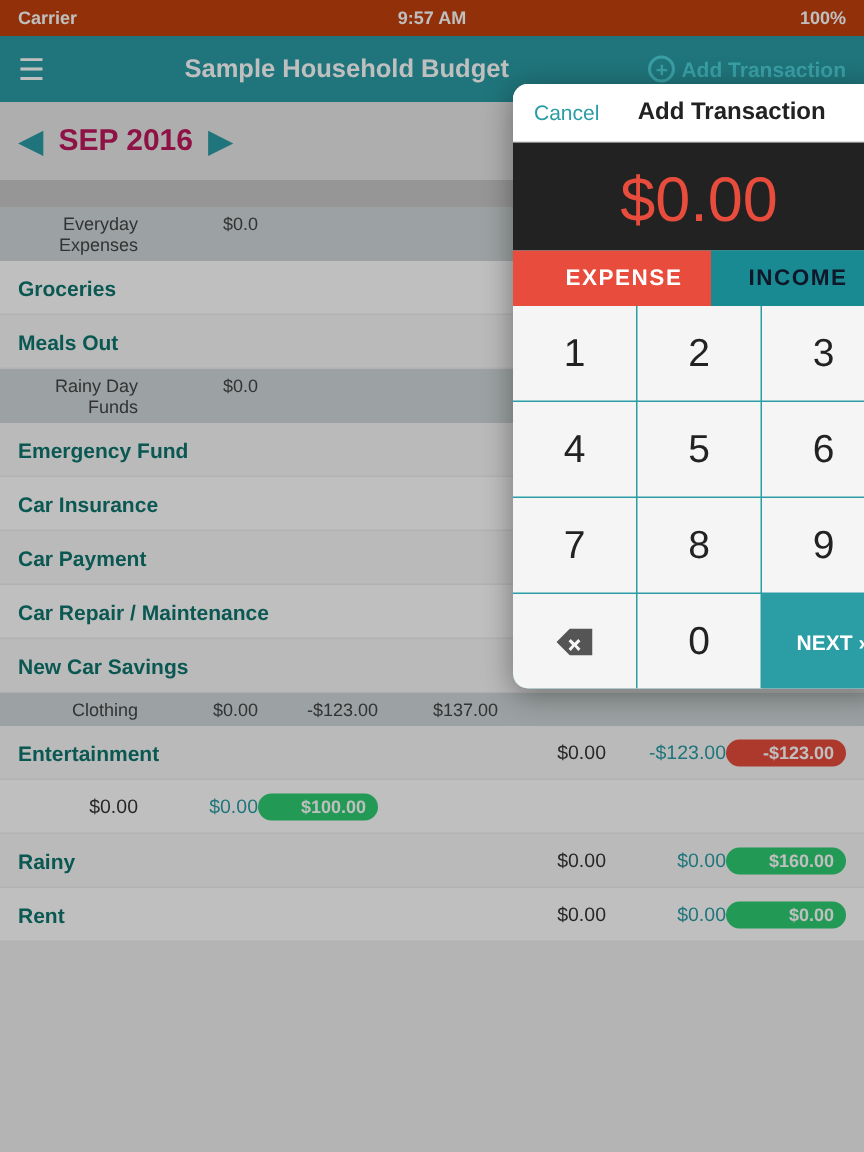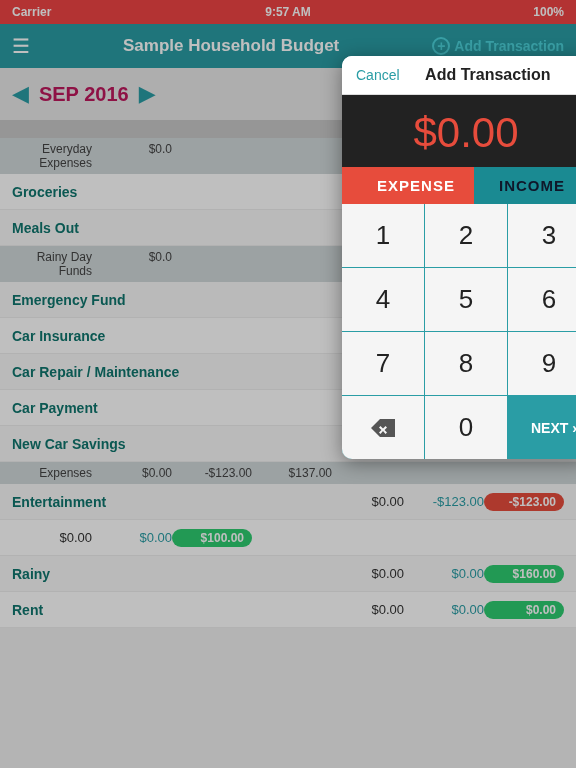--- a/index.html
+++ b/index.html
@@ -7,21 +7,21 @@
       width: 576px;
       height: 768px;
       font-family: -apple-system, 'Helvetica Neue', Arial, sans-serif;
       background: #f0f0f0;
       overflow: hidden;
       position: relative;
     }
 
     
     .status-bar {
-      background: #ef4444;
+      background: #c2410c;
       color: white;
       display: flex;
       justify-content: space-between;
       align-items: center;
       padding: 4px 12px;
       height: 24px;
       font-size: 12px;
       font-weight: 600;
     }
     .status-bar-center { position: absolute; left: 50%; transform: translateX(-50%); font-size: 12px; font-weight: 600; }
@@ -320,36 +320,36 @@
   </div>
   <div class="budget-row">
     <span class="row-name">Emergency Fund</span>
     <span class="row-val">$0.0</span>
   </div>
   <div class="budget-row">
     <span class="row-name">Car Insurance</span>
     <span class="row-val">$0.0</span>
   </div>
   <div class="budget-row">
+    <span class="row-name">Car Payment</span>
+    <span class="row-val">$0.0</span>
+  </div>
+  <div class="budget-row">
     <span class="row-name">Car Repair / Maintenance</span>
-    <span class="row-val">$0.0</span>
-  </div>
-  <div class="budget-row">
-    <span class="row-name">Car Payment</span>
     <span class="row-val">$0.0</span>
   </div>
   <div class="budget-row">
     <span class="row-name">New Car Savings</span>
     <span class="row-val">$0.00</span>
     <span class="row-val teal">$0.00</span>
     <span class="row-val green-badge">$0.00</span>
   </div>
 
   <div class="category-group-header">
-    <span>Expenses</span>
+    <span>Clothing</span>
     <span>$0.00</span>
     <span>-$123.00</span>
     <span>$137.00</span>
   </div>
   <div class="budget-row">
     <span class="row-name">Entertainment</span>
     <span class="row-val">$0.00</span>
     <span class="row-val teal">-$123.00</span>
     <span class="row-val red-badge">-$123.00</span>
   </div>

